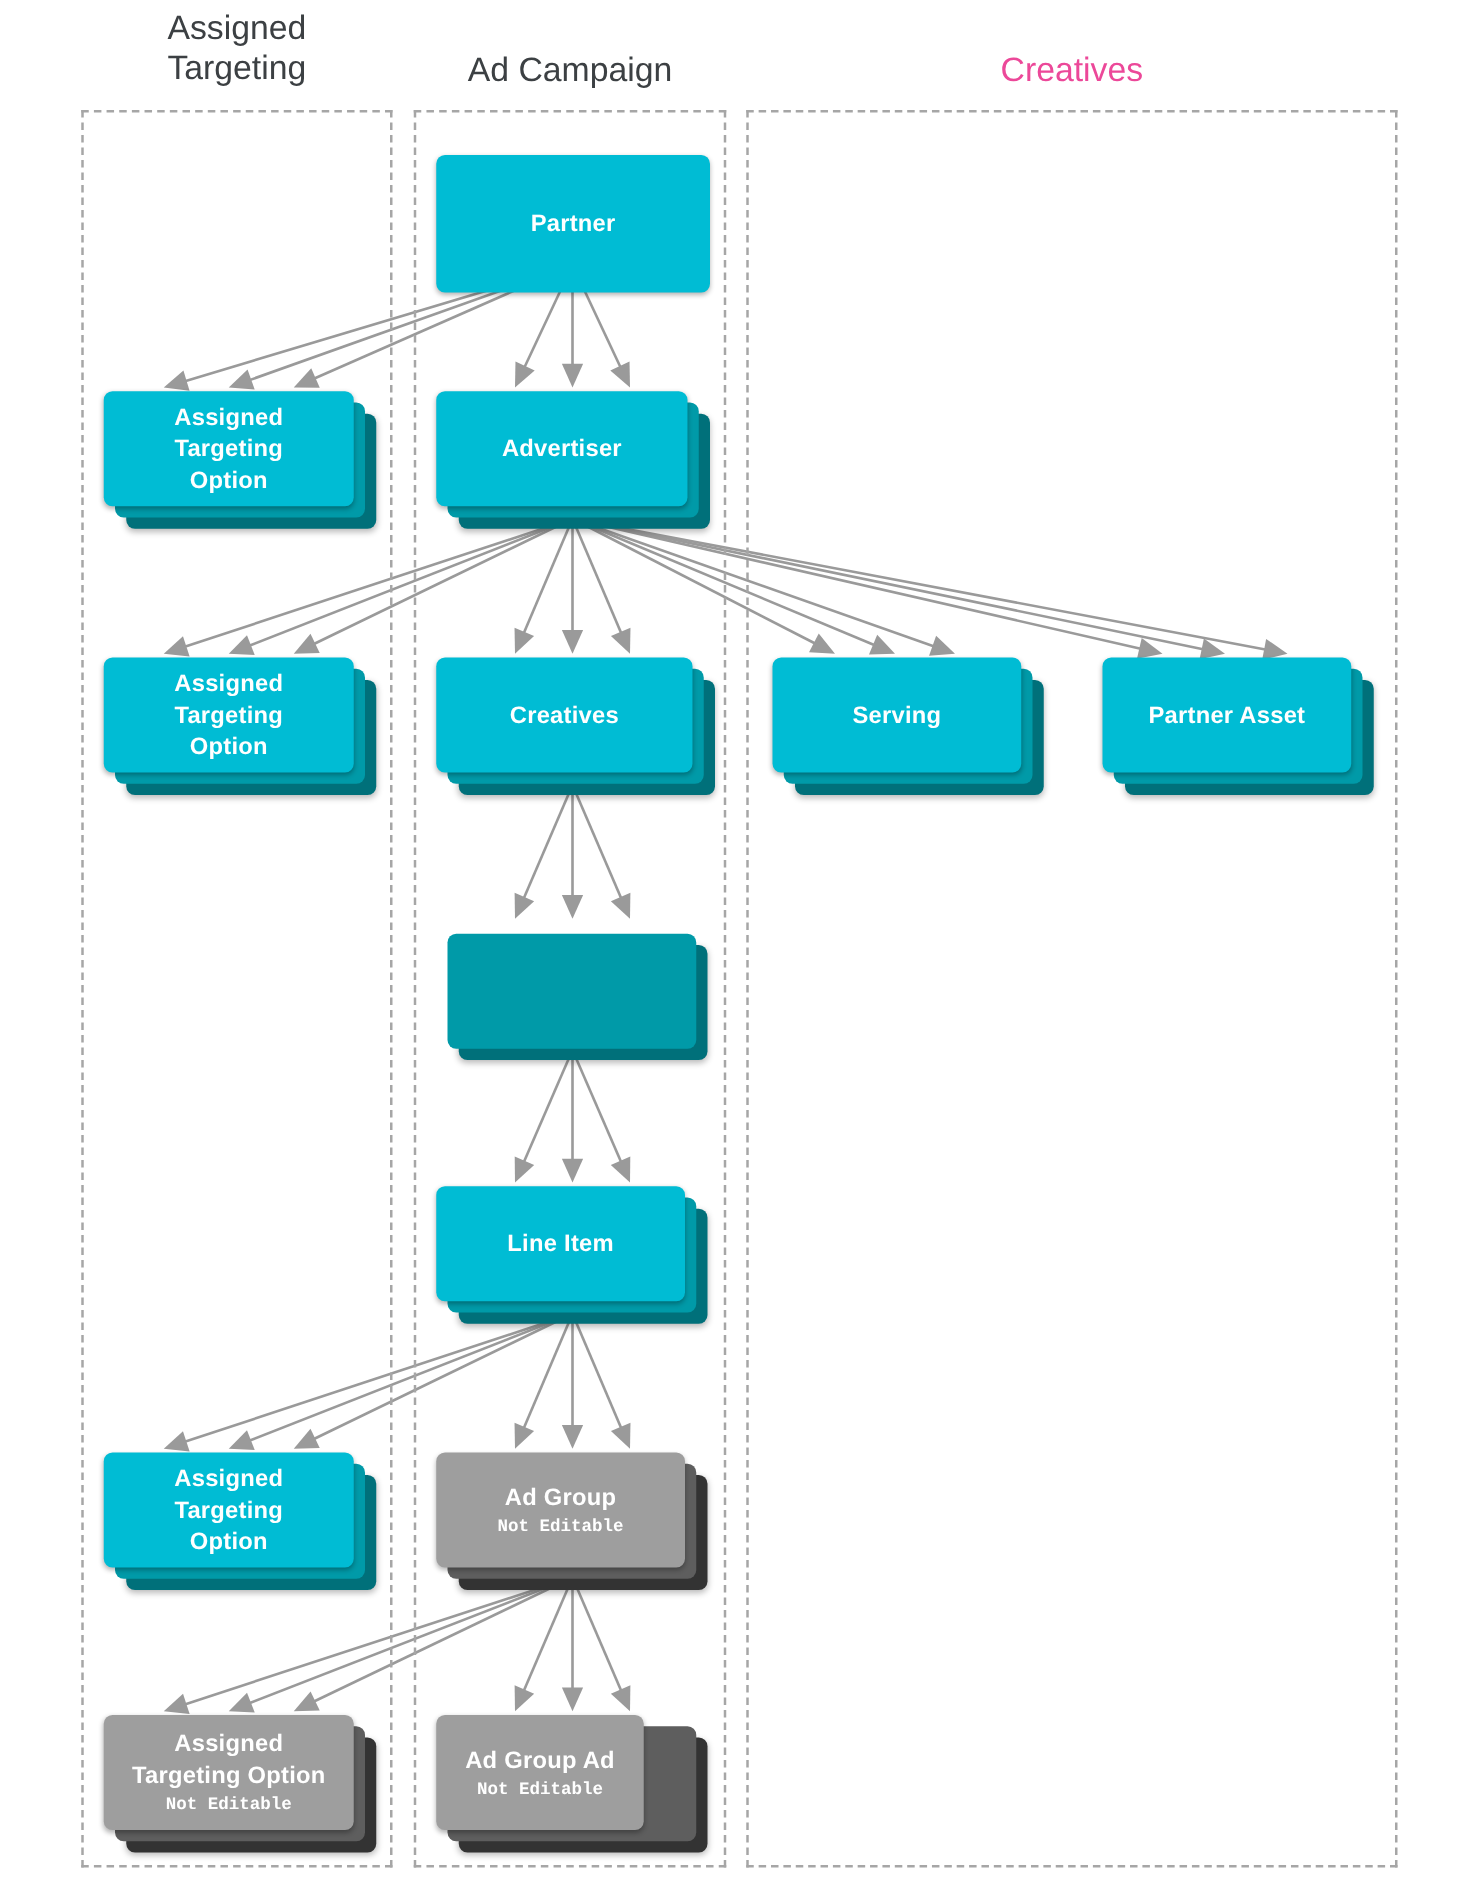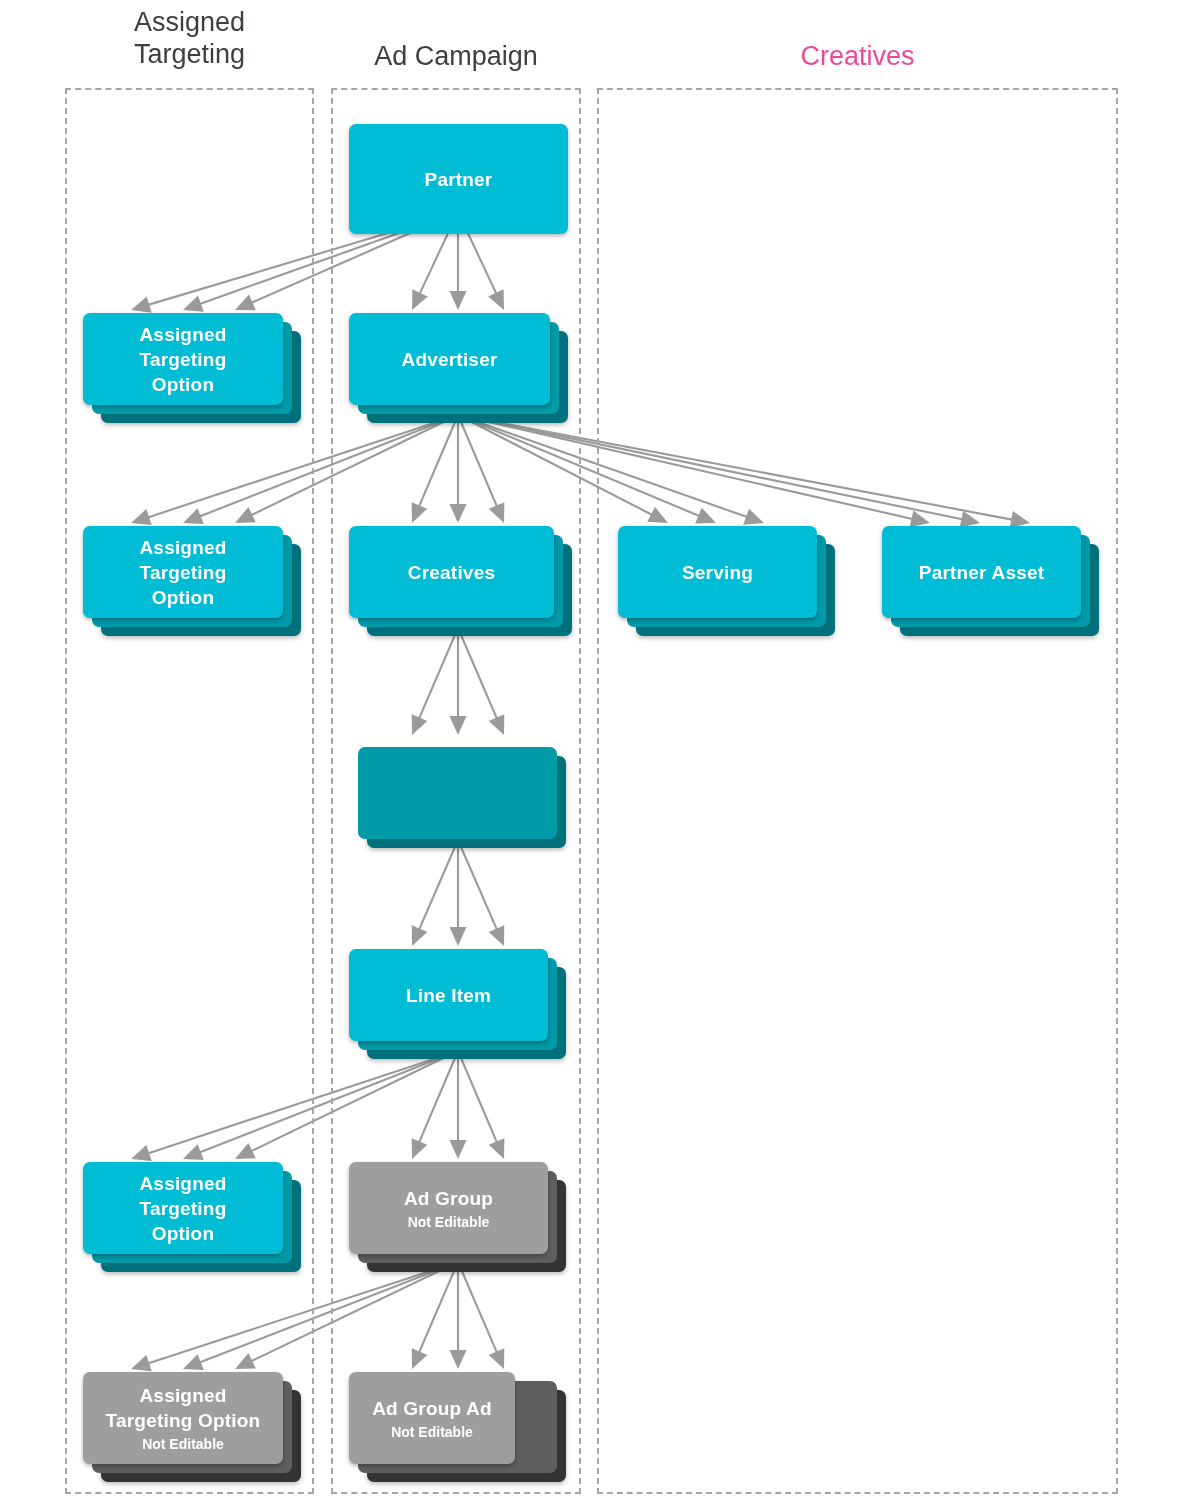--- a/index.html
+++ b/index.html
@@ -55,20 +55,21 @@
     font-weight:bold;
     line-height:25px;
     letter-spacing:.2px;
     white-space:pre-line;
   }
   .face .sub{
     font-size:14px;
     font-weight:bold;
     line-height:18px;
     margin-top:2px;
+    font-family:Liberation Mono, monospace;
   }
   .face.shadowed{box-shadow:0 2px 4px rgba(0,0,0,.30);}
 </style>
 </head>
 <body>
 
 <div id="stage">
   <svg id="edges" viewBox="0 0 1184 1508" xmlns="http://www.w3.org/2000/svg">
       <g>
         <line x1="458" y1="212" x2="147.28441683458573" y2="305.1196548936104" stroke="#9a9a9a" stroke-width="2.1"></line>

